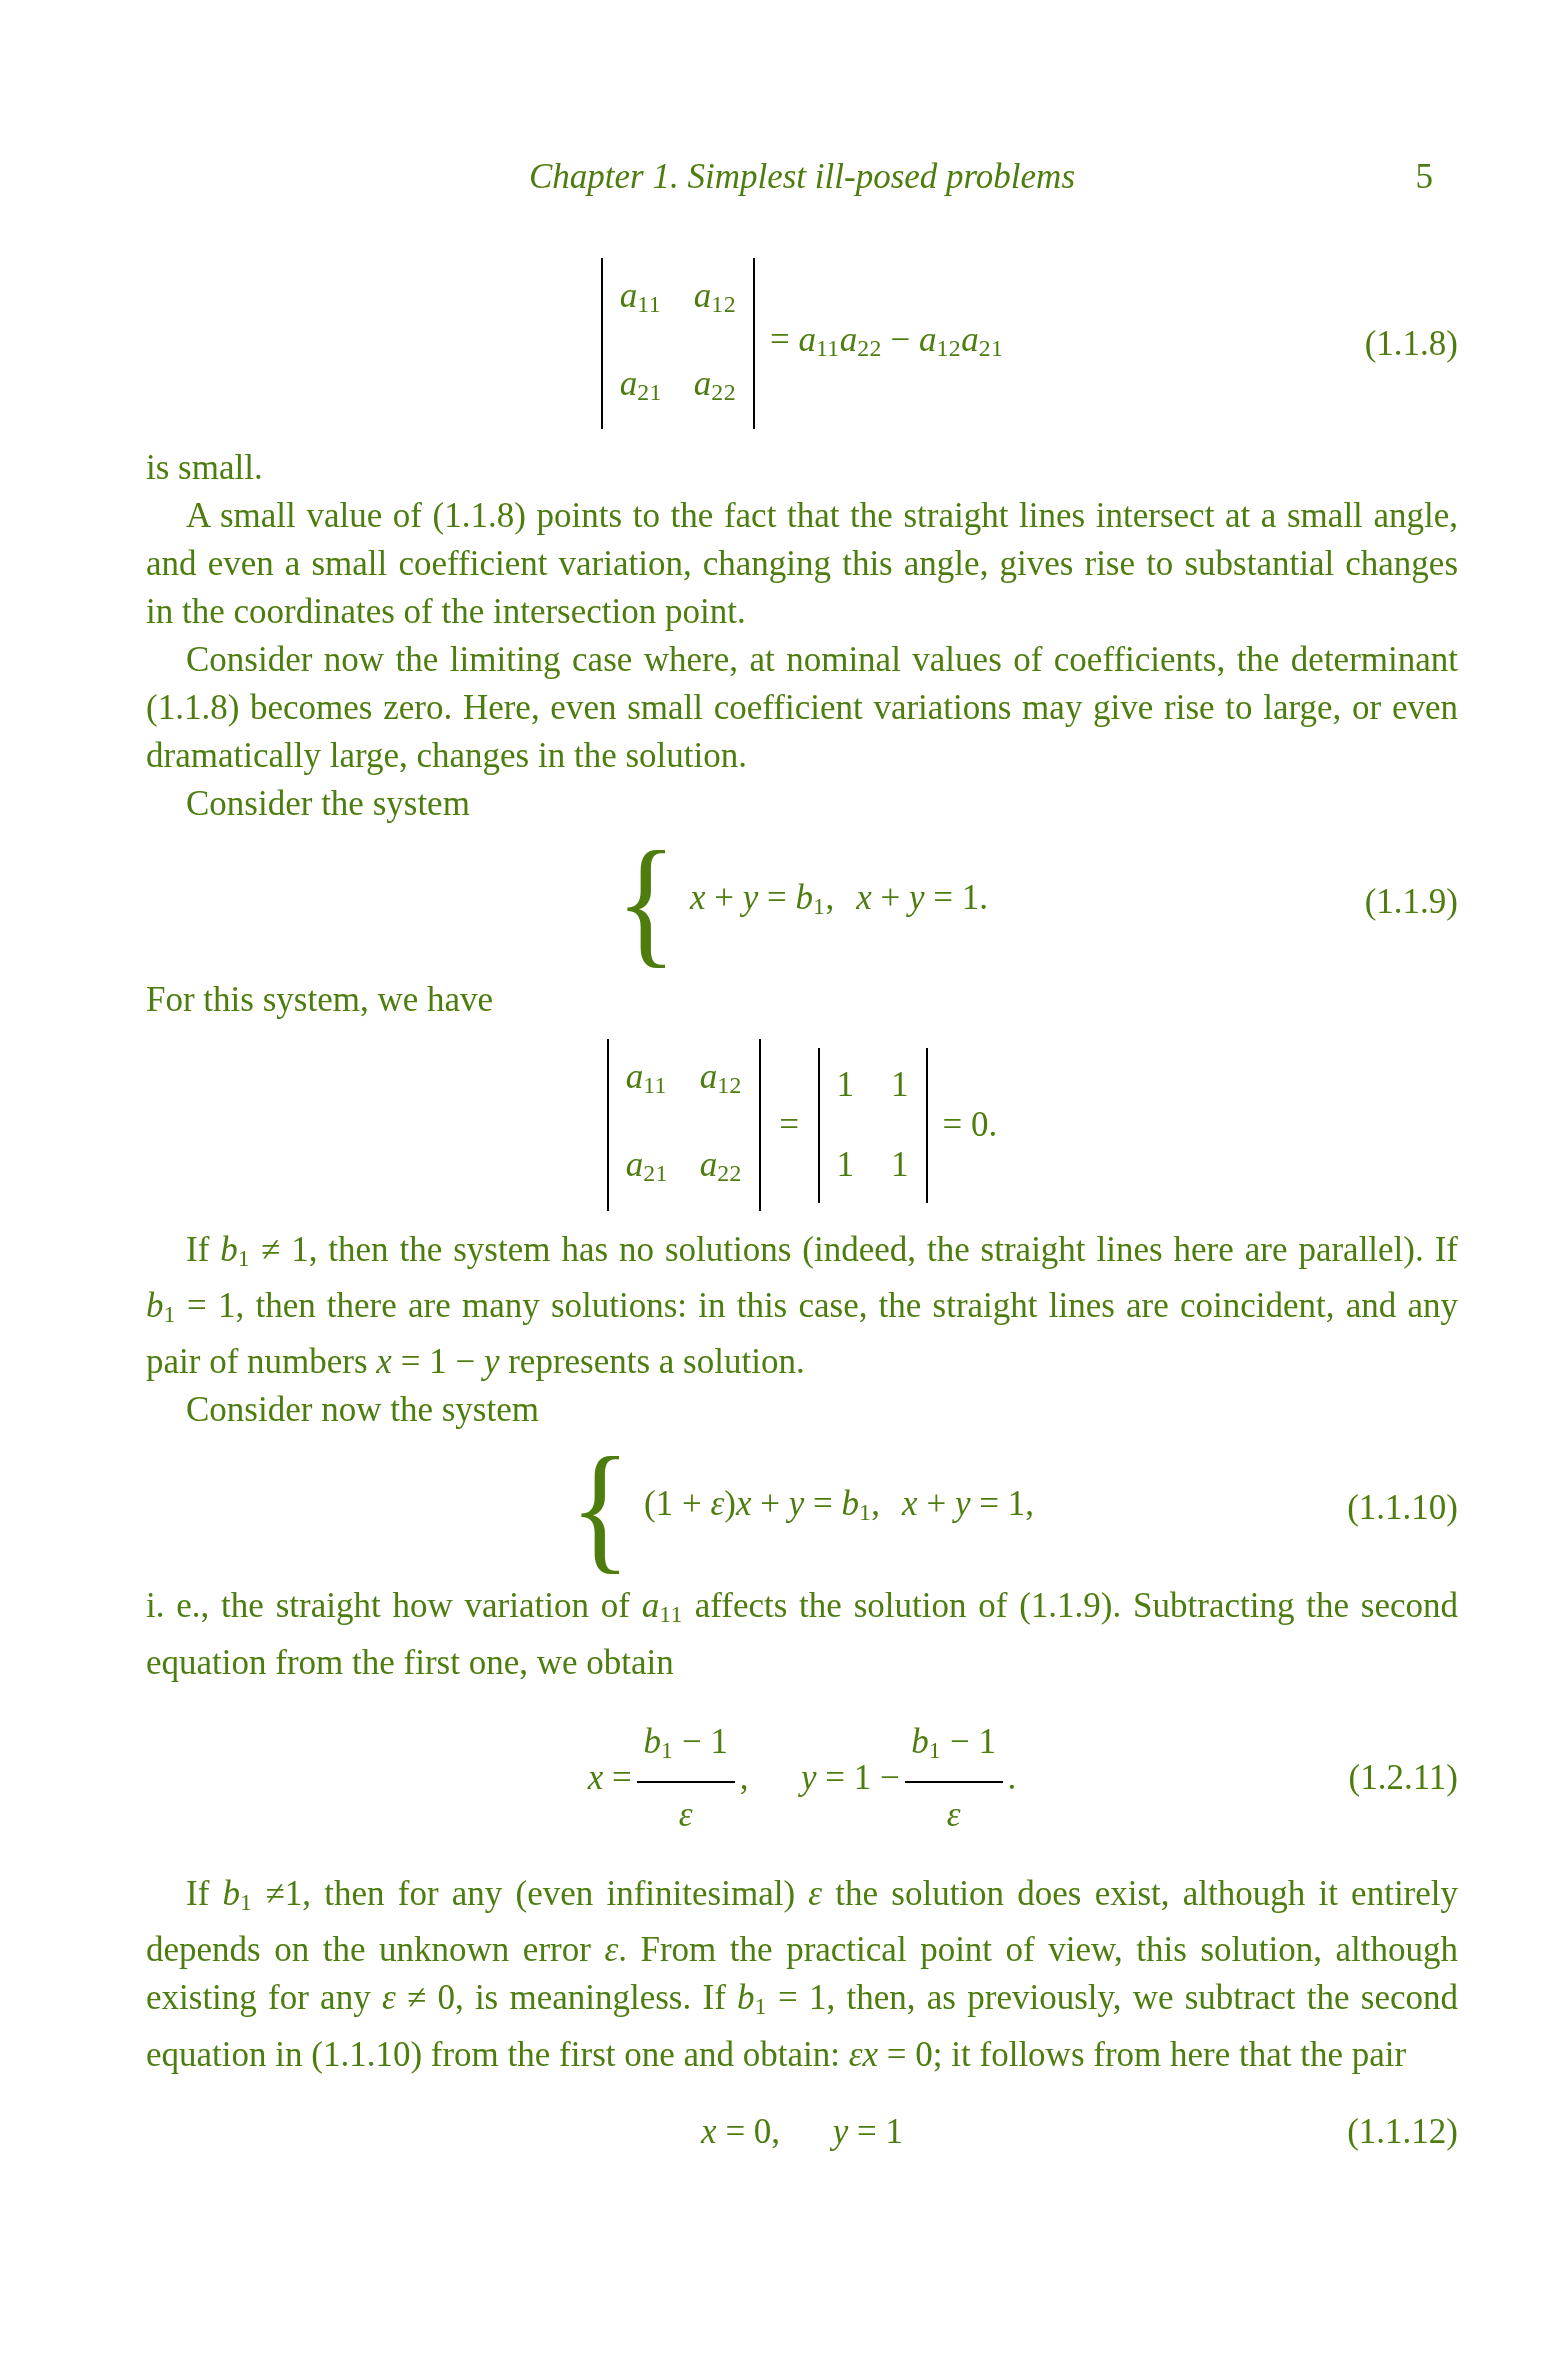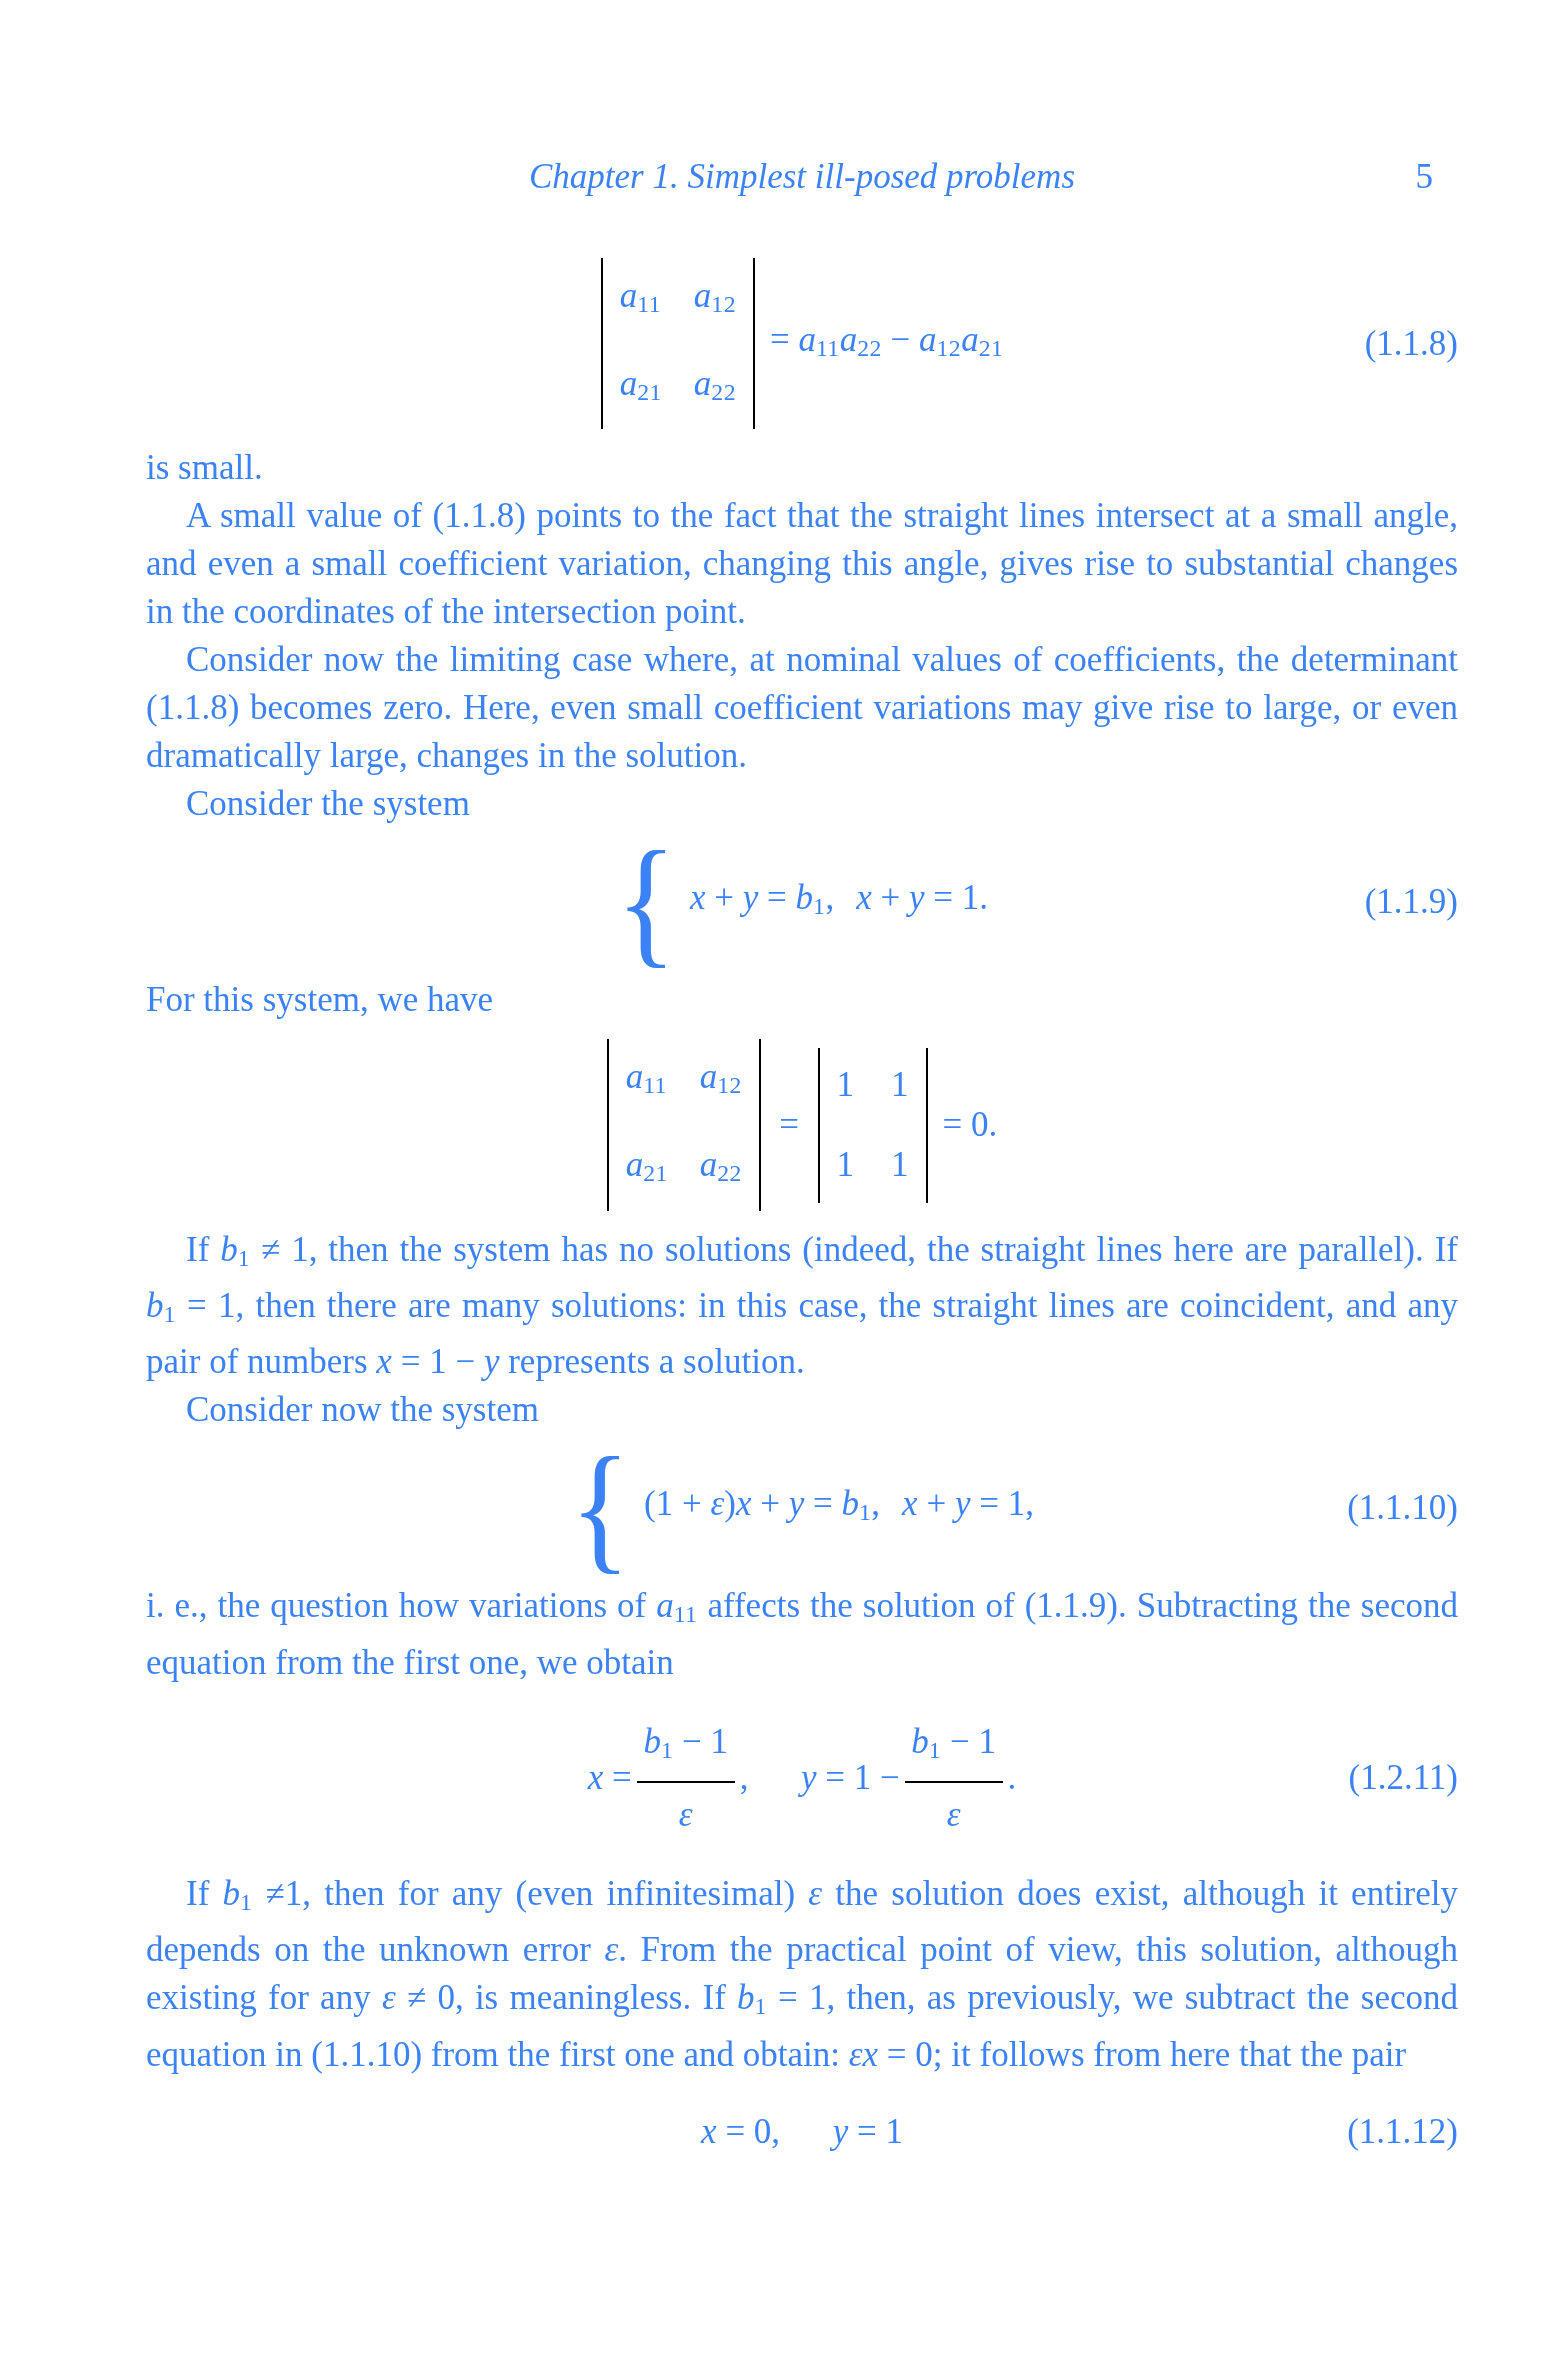--- a/index.html
+++ b/index.html
@@ -1,17 +1,17 @@
 <!DOCTYPE html>
 <html style="font-size:13.5px"><head>
 <meta charset="utf-8">
 <style>
   html, body { margin:0; padding:0; background:#e8e8e8; }
   .page {
-    width:1563px; height:2377px; background:#ffffff; color:#3b82f6;
+    width:1563px; height:2377px; background:#ffffff; color:#4d7c0f;
     font-family:"Liberation Serif", "DejaVu Serif", serif;
     font-size:35px; line-height:48px;
     position:relative; overflow:hidden; margin:0 auto;
   }
   .content { padding:153px 105px 0 146px; }
 
   .page-header { position:relative; height:44px; margin-bottom:61px; font-size:35px; }
   .header-title { position:absolute; left:50%; transform:translateX(-50%);
                   font-style:italic; white-space:nowrap; }
   .page-number { position:absolute; right:25px; top:0; }
@@ -123,21 +123,21 @@
       <div class="eq-center sys">
         <span class="brace">{</span>
         <span class="sys-lines">
           <span class="sys-line"><span class="run-n">(1 + </span><span class="run-i">ε</span><span class="run-n">)</span><span class="run-i">x</span><span class="run-n"> + </span><span class="run-i">y</span><span class="run-n"> = </span><span class="run-i">b</span><span class="run-sub">1</span><span class="run-n">,</span></span>
           <span class="sys-line"><span class="run-i">x</span><span class="run-n"> + </span><span class="run-i">y</span><span class="run-n"> = 1,</span></span>
         </span>
       </div>
       <span class="eq-tag">(1.1.10)</span>
     </div>
 
-    <p class="body-par"><span class="run-n">i. e., the question how variations of </span><span class="run-i">a</span><span class="run-sub">11</span><span class="run-n"> affects the solution of (1.1.9).  Subtracting the second equation from the first one, we obtain</span></p>
+    <p class="body-par"><span class="run-n">i. e., the straight how variation of </span><span class="run-i">a</span><span class="run-sub">11</span><span class="run-n"> affects the solution of (1.1.9).  Subtracting the second equation from the first one, we obtain</span></p>
 
     <div class="display-eq">
       <div class="eq-center">
         <span><span class="run-i">x</span><span class="run-n"> = </span></span>
         <span class="frac">
           <span class="frac-num"><span class="run-i">b</span><span class="run-sub">1</span><span class="run-n"> − 1</span></span>
           <span class="frac-den"><span class="run-i">ε</span></span>
         </span>
         <span><span class="run-n">,</span><span class="run-n">&nbsp;&nbsp;&nbsp;&nbsp;&nbsp;&nbsp;</span><span class="run-i">y</span><span class="run-n"> = 1 − </span></span>
         <span class="frac">

